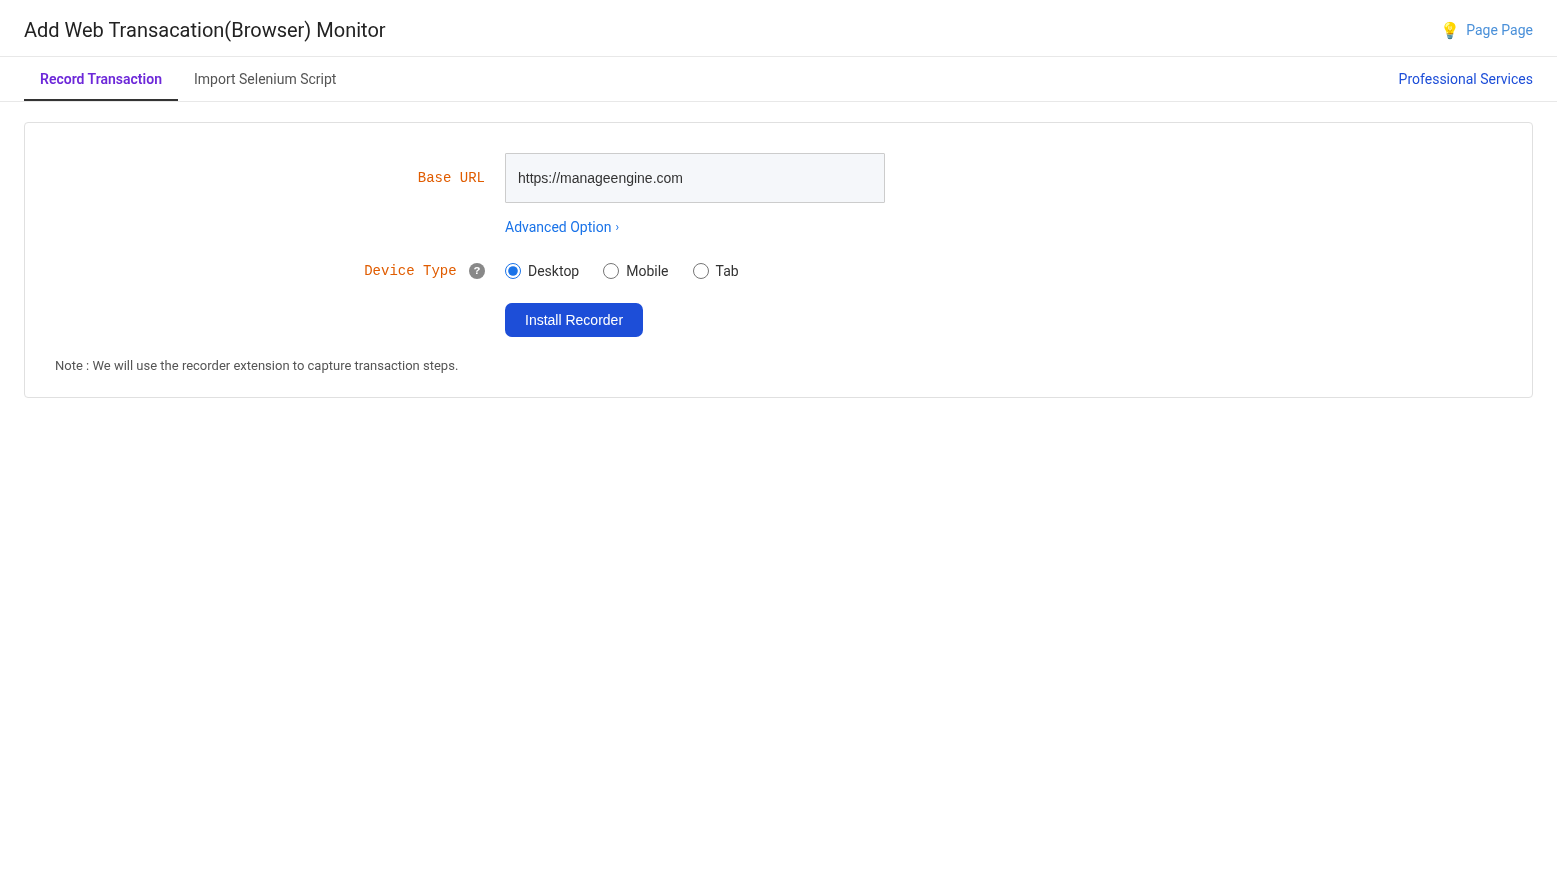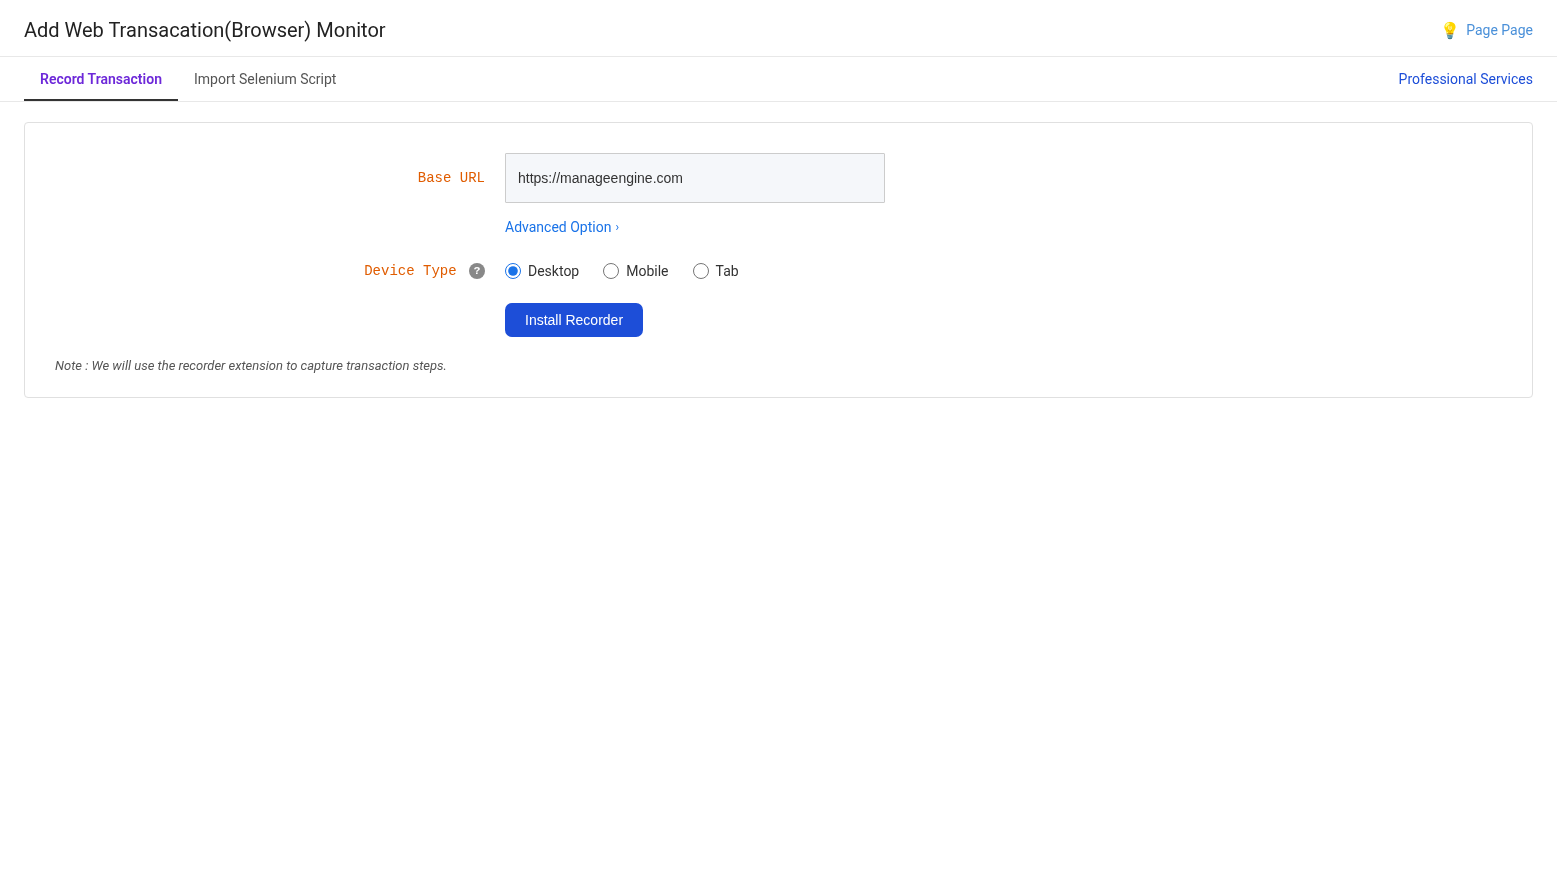--- a/index.html
+++ b/index.html
@@ -206,21 +206,20 @@
       border-radius: 7px;
       padding: 9px 20px;
       font-size: 14px;
       cursor: pointer;
       font-weight: 500;
     }
 
     .note-row {
       margin-top: 10px;
       padding: 0 10px;
-      font-style: italic;
     }
 
     .note-text {
       font-size: 13px;
       color: #555;
     }
   </style>
 </head>
 <body>
 

